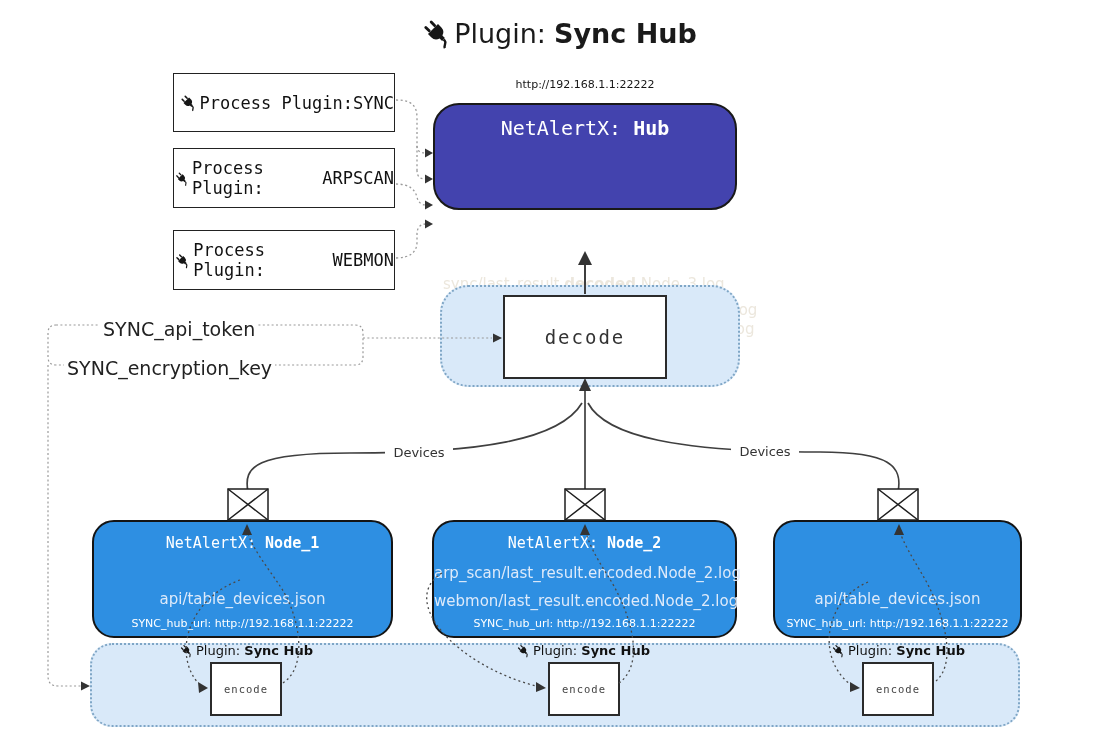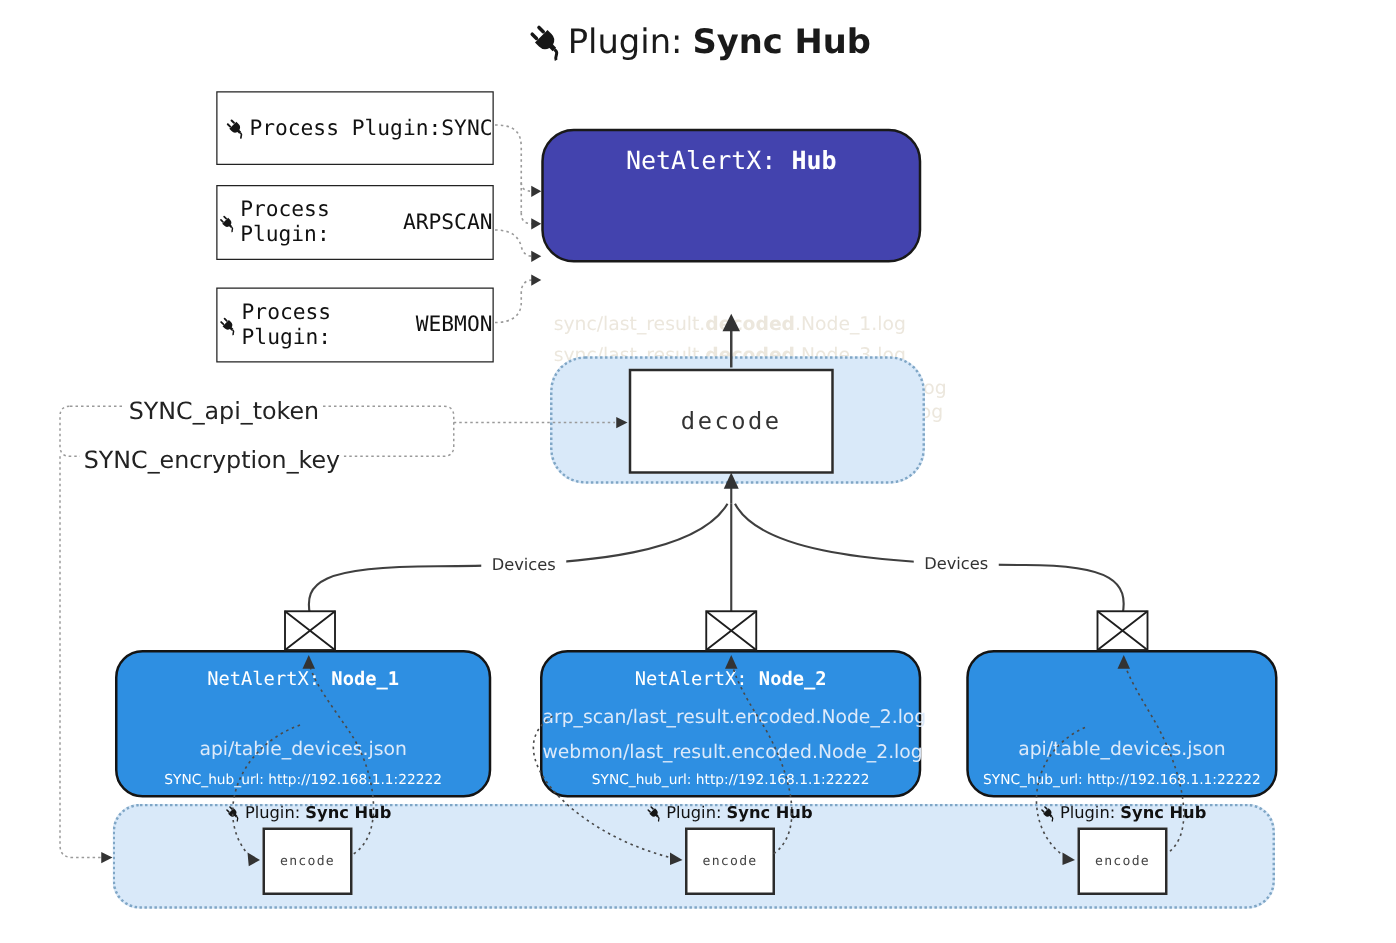--- a/index.html
+++ b/index.html
@@ -84,28 +84,26 @@
 
   <div id="page-title" class="abs">
     <svg class="plug" width="34" height="34" viewBox="0 0 24 24">
         <use href="#plug-sym"></use>
       </svg>
     <span>Plugin:</span>
     <span class="gap"></span>
     <span class="b">Sync Hub</span>
   </div>
 
+  <div id="hub-url" class="abs">http://192.168.1.1:22222</div>
   <div id="hub" class="abs box">
     <div id="hub-title" class="abs mono">
       <span>NetAlertX:</span>
       <span> </span>
       <span class="b">Hub</span>
-    </div>
-    <div class="abs hub-line" style="top:145px">
-      <span>sync/last_result.</span><span class="b">decoded</span><span>.Node_1.log</span>
     </div>
     <div class="abs hub-line" style="top:170px">
       <span>sync/last_result.</span><span class="b">decoded</span><span>.Node_3.log</span>
     </div>
     <div class="abs hub-line" style="top:196px">
       <span>arp_scan/last_result.</span><span class="b">decoded</span><span>.Node_2.log</span>
     </div>
     <div class="abs hub-line" style="top:215px">
       <span>webmon/last_result.</span><span class="b">decoded</span><span>.Node_2.log</span>
     </div>

